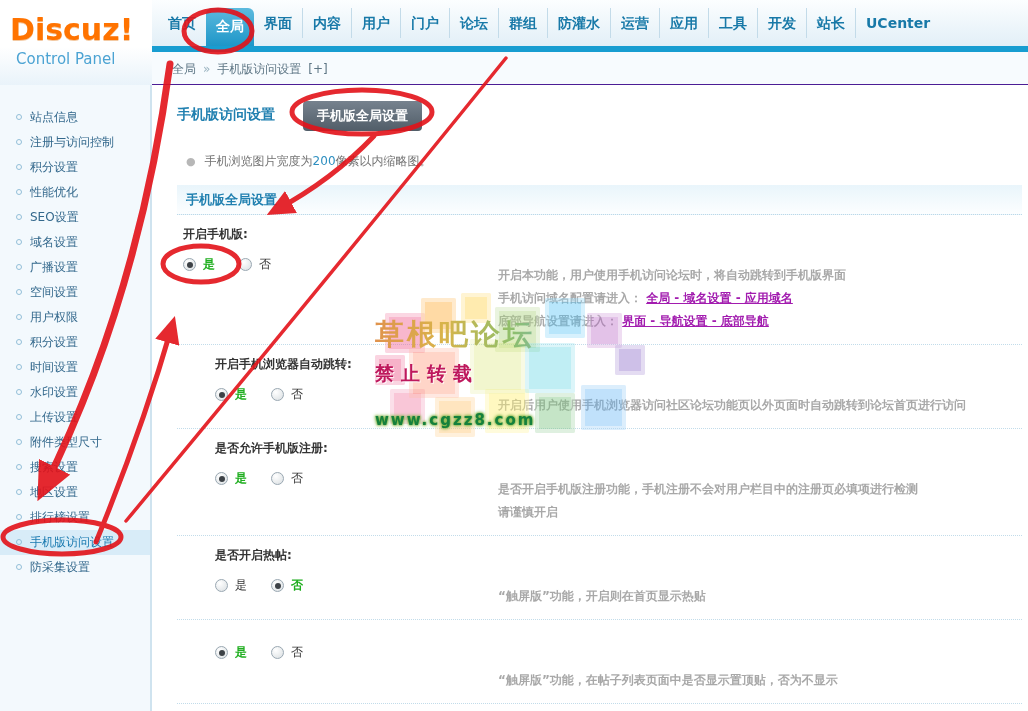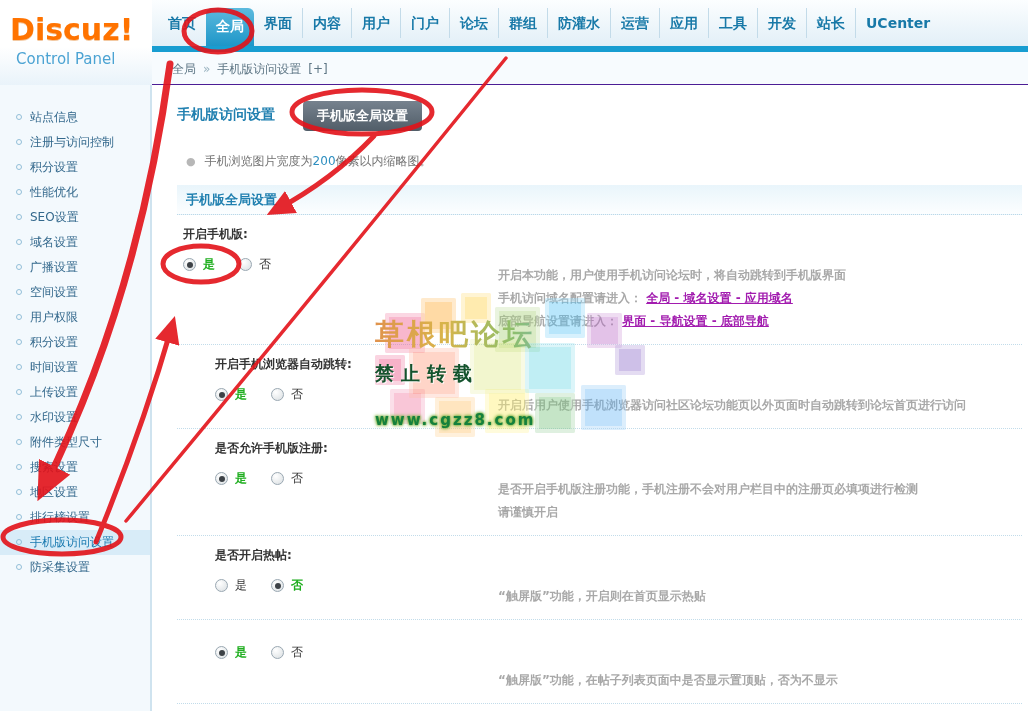--- a/index.html
+++ b/index.html
@@ -70,21 +70,21 @@
   .desc-line a { color:#a21caf; text-decoration:underline; cursor:pointer;margin-top:40px; }
 
   
   #watermark { position:absolute; left:375px; top:293px; width:272px; height:146px; z-index:50;
     pointer-events:none; }
   .sq { position:absolute; border-radius:2px; box-shadow:inset 0 0 0 4px rgba(255,255,255,.45); }
   #wm-text { position:relative; text-align:left; padding-top:22px; }
   #wm1 { font-size:29px; font-weight:bold; letter-spacing:3px;
     background:linear-gradient(90deg,#e0934d,#d9b44a,#8fbf6a,#6fb3d8,#c08fd8);
     -webkit-background-clip:text; background-clip:text; color:transparent; }
-  #wm2 { font-size:19px; font-weight:bold; letter-spacing:7px; color:#14532d; margin-top:6px;
+  #wm2 { font-size:19px; font-weight:bold; letter-spacing:7px; color:#be185d; margin-top:6px;
     text-shadow:1px 1px 0 rgba(255,255,255,.8); }
   #wm3 { font-size:15px; font-weight:bold; letter-spacing:2px; color:#15803d; margin-top:24px;
     text-shadow:0 0 4px #7cb342, 0 0 3px #7cb342, 0 0 2px #7cb342; }
 
   
   #annotations { position:absolute; left:0; top:0; z-index:100; pointer-events:none; }
 </style>
 </head>
 <body>
 
@@ -124,22 +124,22 @@
         <li><span class="bullet"></span><span>注册与访问控制</span></li>
         <li><span class="bullet"></span><span>积分设置</span></li>
         <li><span class="bullet"></span><span>性能优化</span></li>
         <li><span class="bullet"></span><span>SEO设置</span></li>
         <li><span class="bullet"></span><span>域名设置</span></li>
         <li><span class="bullet"></span><span>广播设置</span></li>
         <li><span class="bullet"></span><span>空间设置</span></li>
         <li><span class="bullet"></span><span>用户权限</span></li>
         <li><span class="bullet"></span><span>积分设置</span></li>
         <li><span class="bullet"></span><span>时间设置</span></li>
+        <li><span class="bullet"></span><span>水印设置</span></li>
         <li><span class="bullet"></span><span>上传设置</span></li>
-        <li><span class="bullet"></span><span>水印设置</span></li>
         <li><span class="bullet"></span><span>附件类型尺寸</span></li>
         <li><span class="bullet"></span><span>搜索设置</span></li>
         <li><span class="bullet"></span><span>地区设置</span></li>
         <li><span class="bullet"></span><span>排行榜设置</span></li>
         <li class="active"><span class="bullet"></span><span>手机版访问设置</span></li>
         <li><span class="bullet"></span><span>防采集设置</span></li>
       </ul>
   </div>
 
   <div id="main">

